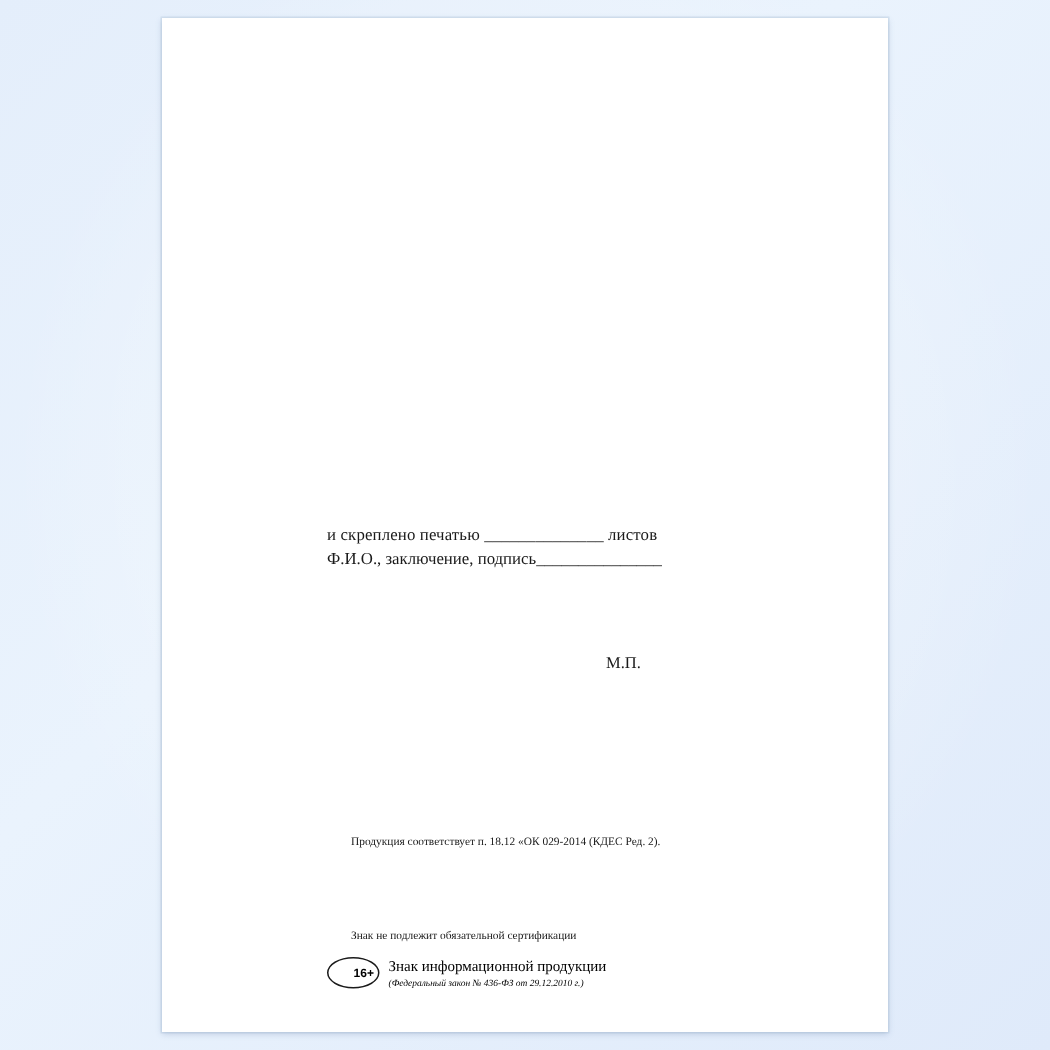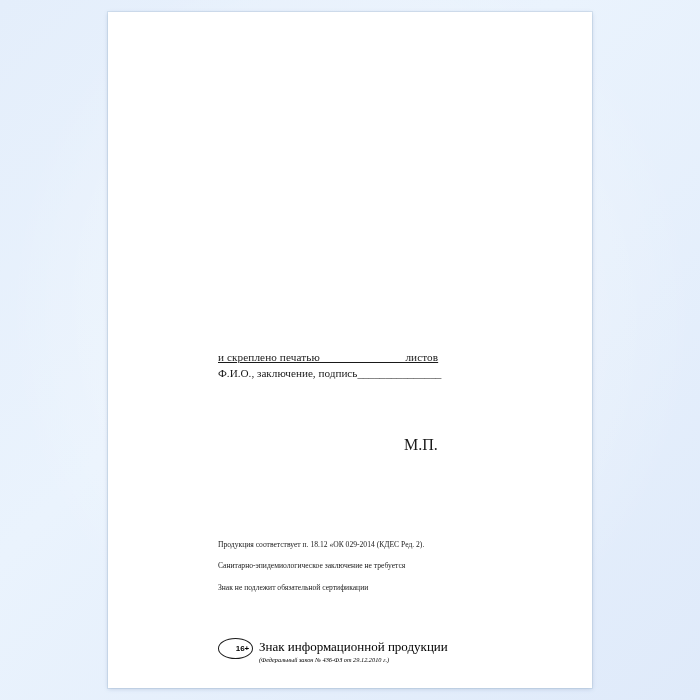--- a/index.html
+++ b/index.html
@@ -52,40 +52,39 @@
     width: 330px;
     font-size: 11.2px;
     line-height: 1.42;
     color: #1a1a1a;
   }
   .certify-block .line {
     white-space: nowrap;
   }
   .certify-block .line2 {
     letter-spacing: 0.1px;
-    text-decoration: underline;
   }
   .mp {
     position: absolute;
     left: 296px;
     top: 424px;
-    font-size: 16px;
+    font-size: 11px;
     color: #1a1a1a;
   }
 
   
   .legal {
     position: absolute;
     left: 110px;
     top: 527px;
     width: 340px;
     color: #1a1a1a;
   }
   .legal p {
-    margin: 0;
+    margin: 16px;
     font-size: 7.6px;
     line-height: 1.5;
   }
   .legal .gap {
     height: 10px;
   }
   .legal .ital {
     font-style: italic;
   }
   .mark-row {
@@ -105,21 +104,21 @@
     align-items: center;
     justify-content: center;
     font-size: 8px;
     font-weight: bold;
     font-family: "Liberation Sans", sans-serif;
     flex: 0 0 auto;
     line-height: 1;
     padding-left: 14px;
   }
   .mark-text .t1 {
-    font-size: 13px;
+    font-size: 10px;
     line-height: 1.4;
     display: block;
   }
   .mark-text .t2 {
     font-size: 6.3px;
     font-style: italic;
     line-height: 1.4;
     display: block;
   }
 </style>
@@ -133,21 +132,20 @@
       <div class="certify-block">
         <div class="line line2">и скреплено печатью ______________ листов</div>
         <div class="line">Ф.И.О., заключение, подпись_______________</div>
       </div>
 
       <div class="mp">М.П.</div>
 
       <div class="legal">
         <p>Продукция соответствует п. 18.12 «ОК 029-2014 (КДЕС Ред. 2).</p>
         <div class="gap"></div>
-        <p>Санитарно-эпидемиологическое заключение не требуется</p>
         <div class="gap"></div>
         <p>Знак не подлежит обязательной сертификации</p>
         <div class="gap"></div>
       </div>
 
       <div class="mark-row">
         <div class="age-badge">16+</div>
         <div class="mark-text">
           <span class="t1">Знак информационной продукции</span>
           <span class="t2">(Федеральный закон № 436-ФЗ от 29.12.2010 г.)</span>

